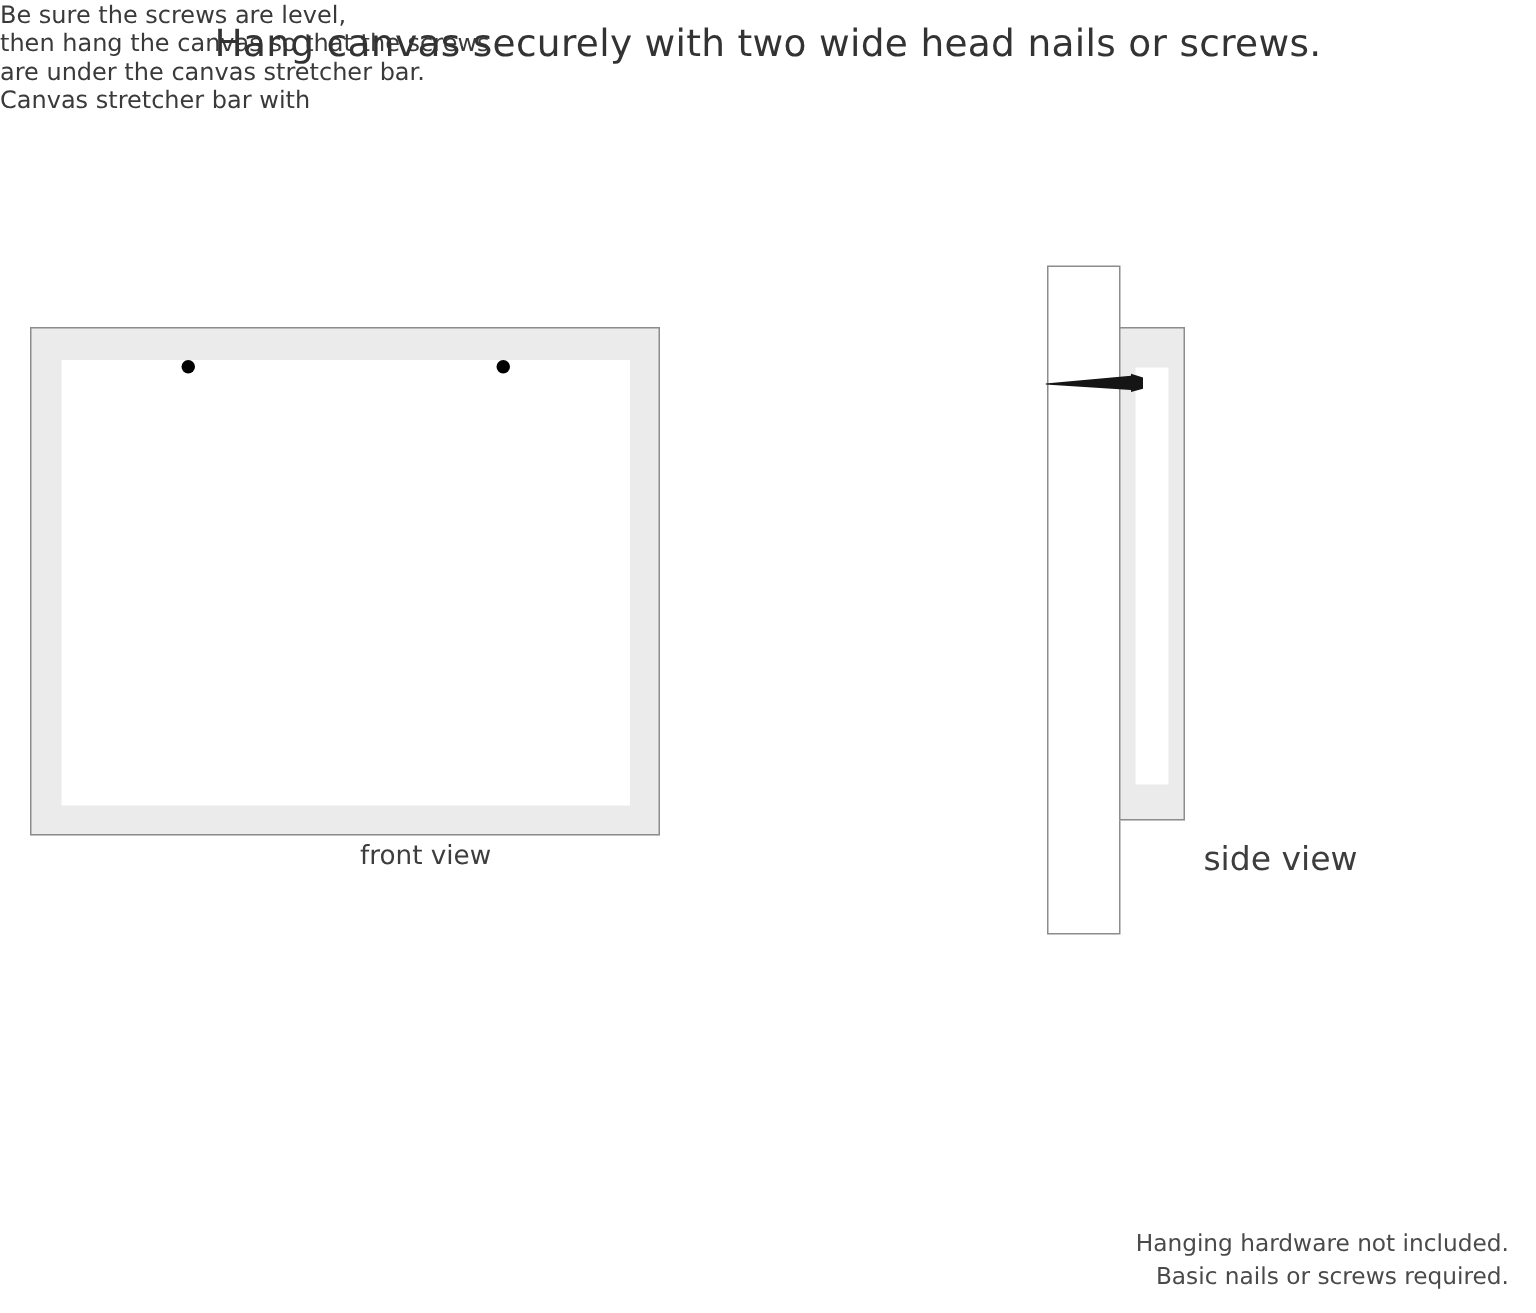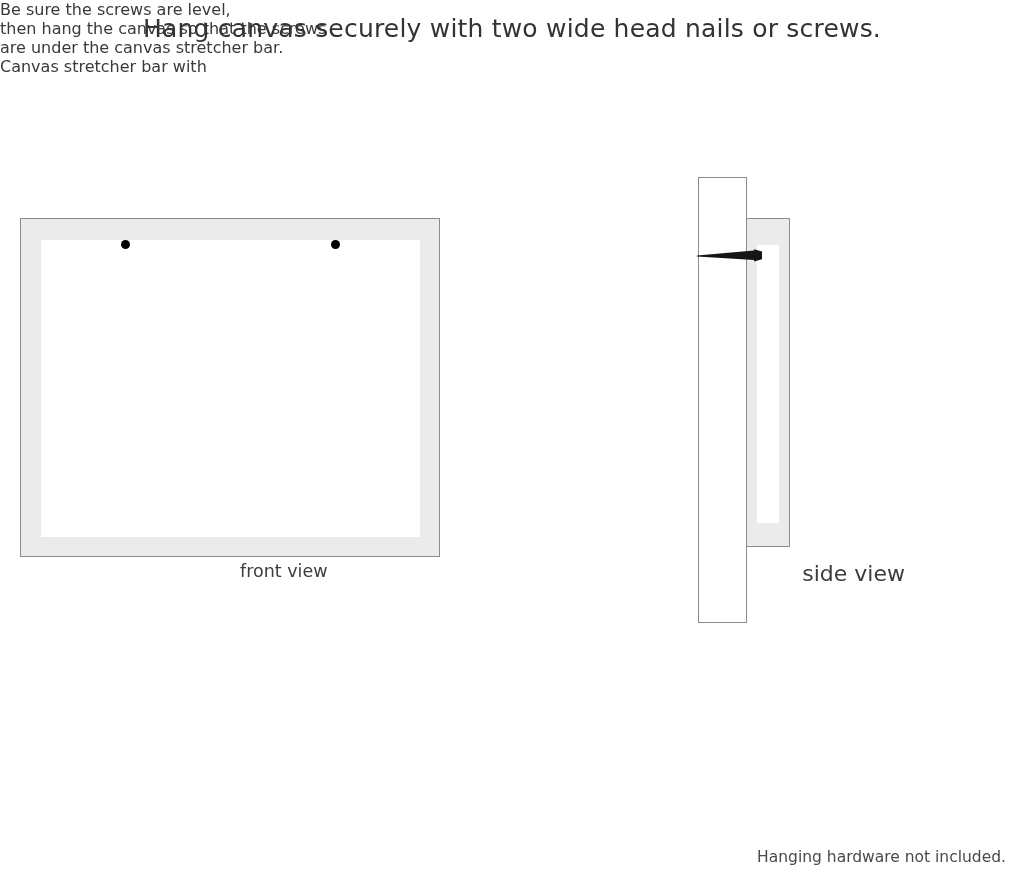--- a/index.html
+++ b/index.html
@@ -132,21 +132,20 @@
 
   
   #footer {
     position: absolute;
     right: 18px;
     top: 819px;
     text-align: right;
     font-size: 15.5px;
     line-height: 21.5px;
     color: #4a4a4a;
-    margin-top: 28px;
   }
   .footer-line { display: block; white-space: nowrap; }
 </style>
 </head>
 <body>
 
 <div id="headline">Hang canvas securely with two wide head nails or screws.</div>
 
 <div id="caption-front">
   <span class="caption-line">Be sure the screws are level,</span>
@@ -177,13 +176,14 @@
 
   <polygon points="0,12.6 57,7.5 57,17.0 0,13.4" fill="#151515"></polygon>
 
   <polygon points="57,6.2 65,8.6 65,16.2 57,18.4" fill="#151515"></polygon>
 </svg>
 
 <div id="label-side-view">side view</div>
 
 <div id="footer">
   <span class="footer-line">Hanging hardware not included.</span>
+  <span class="footer-line">Basic nails or screws required.</span>
 </div>
 
 </body></html>

